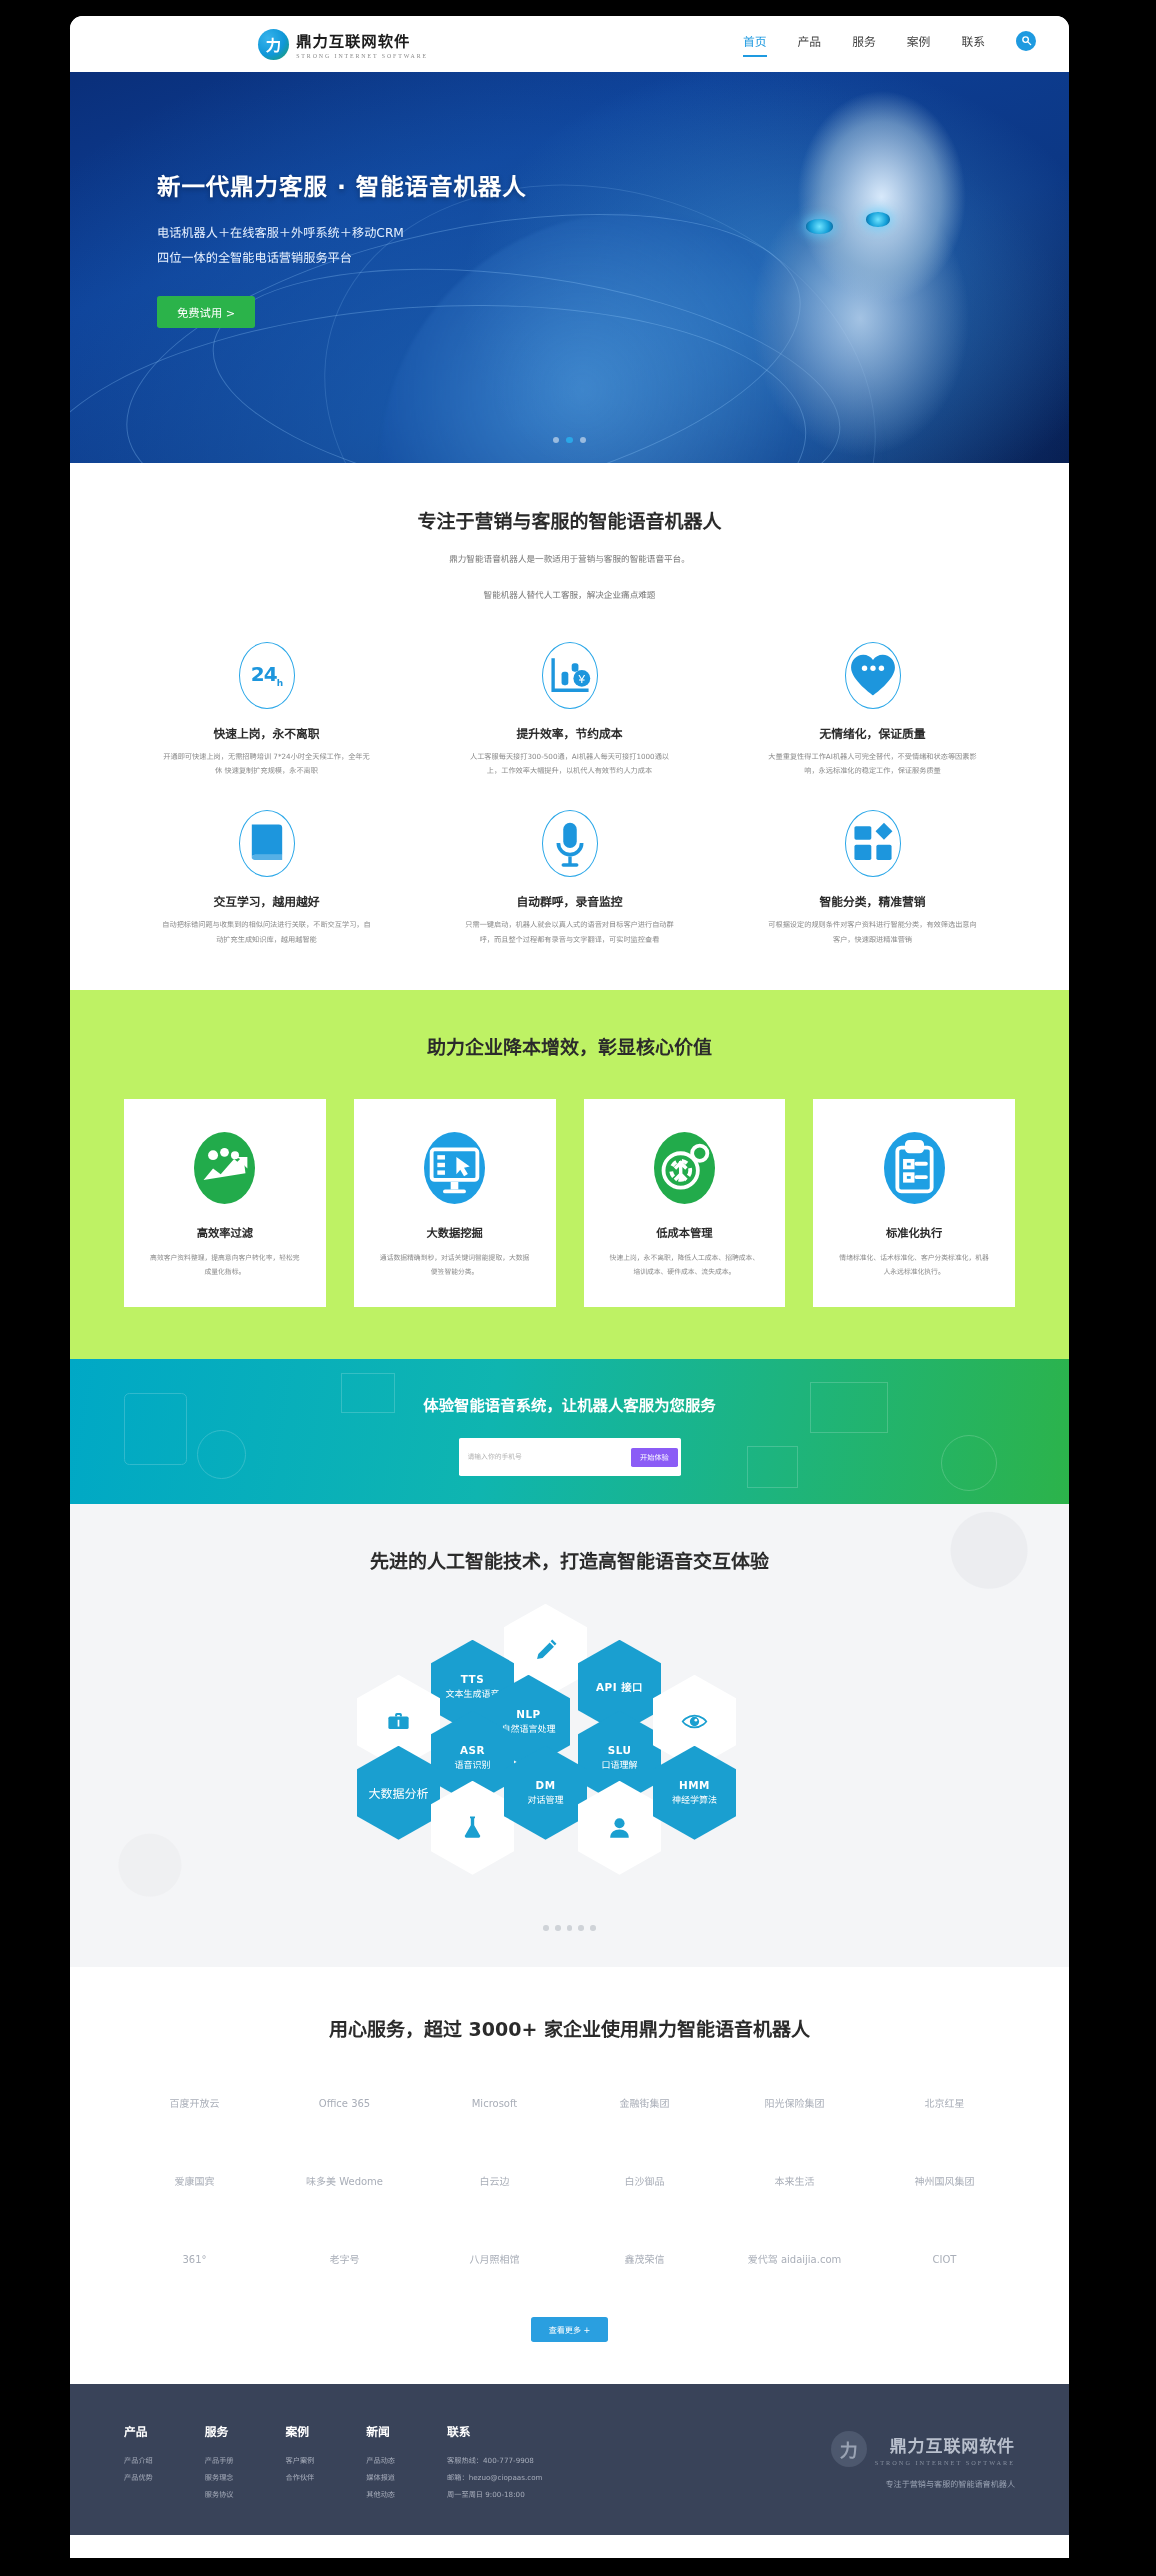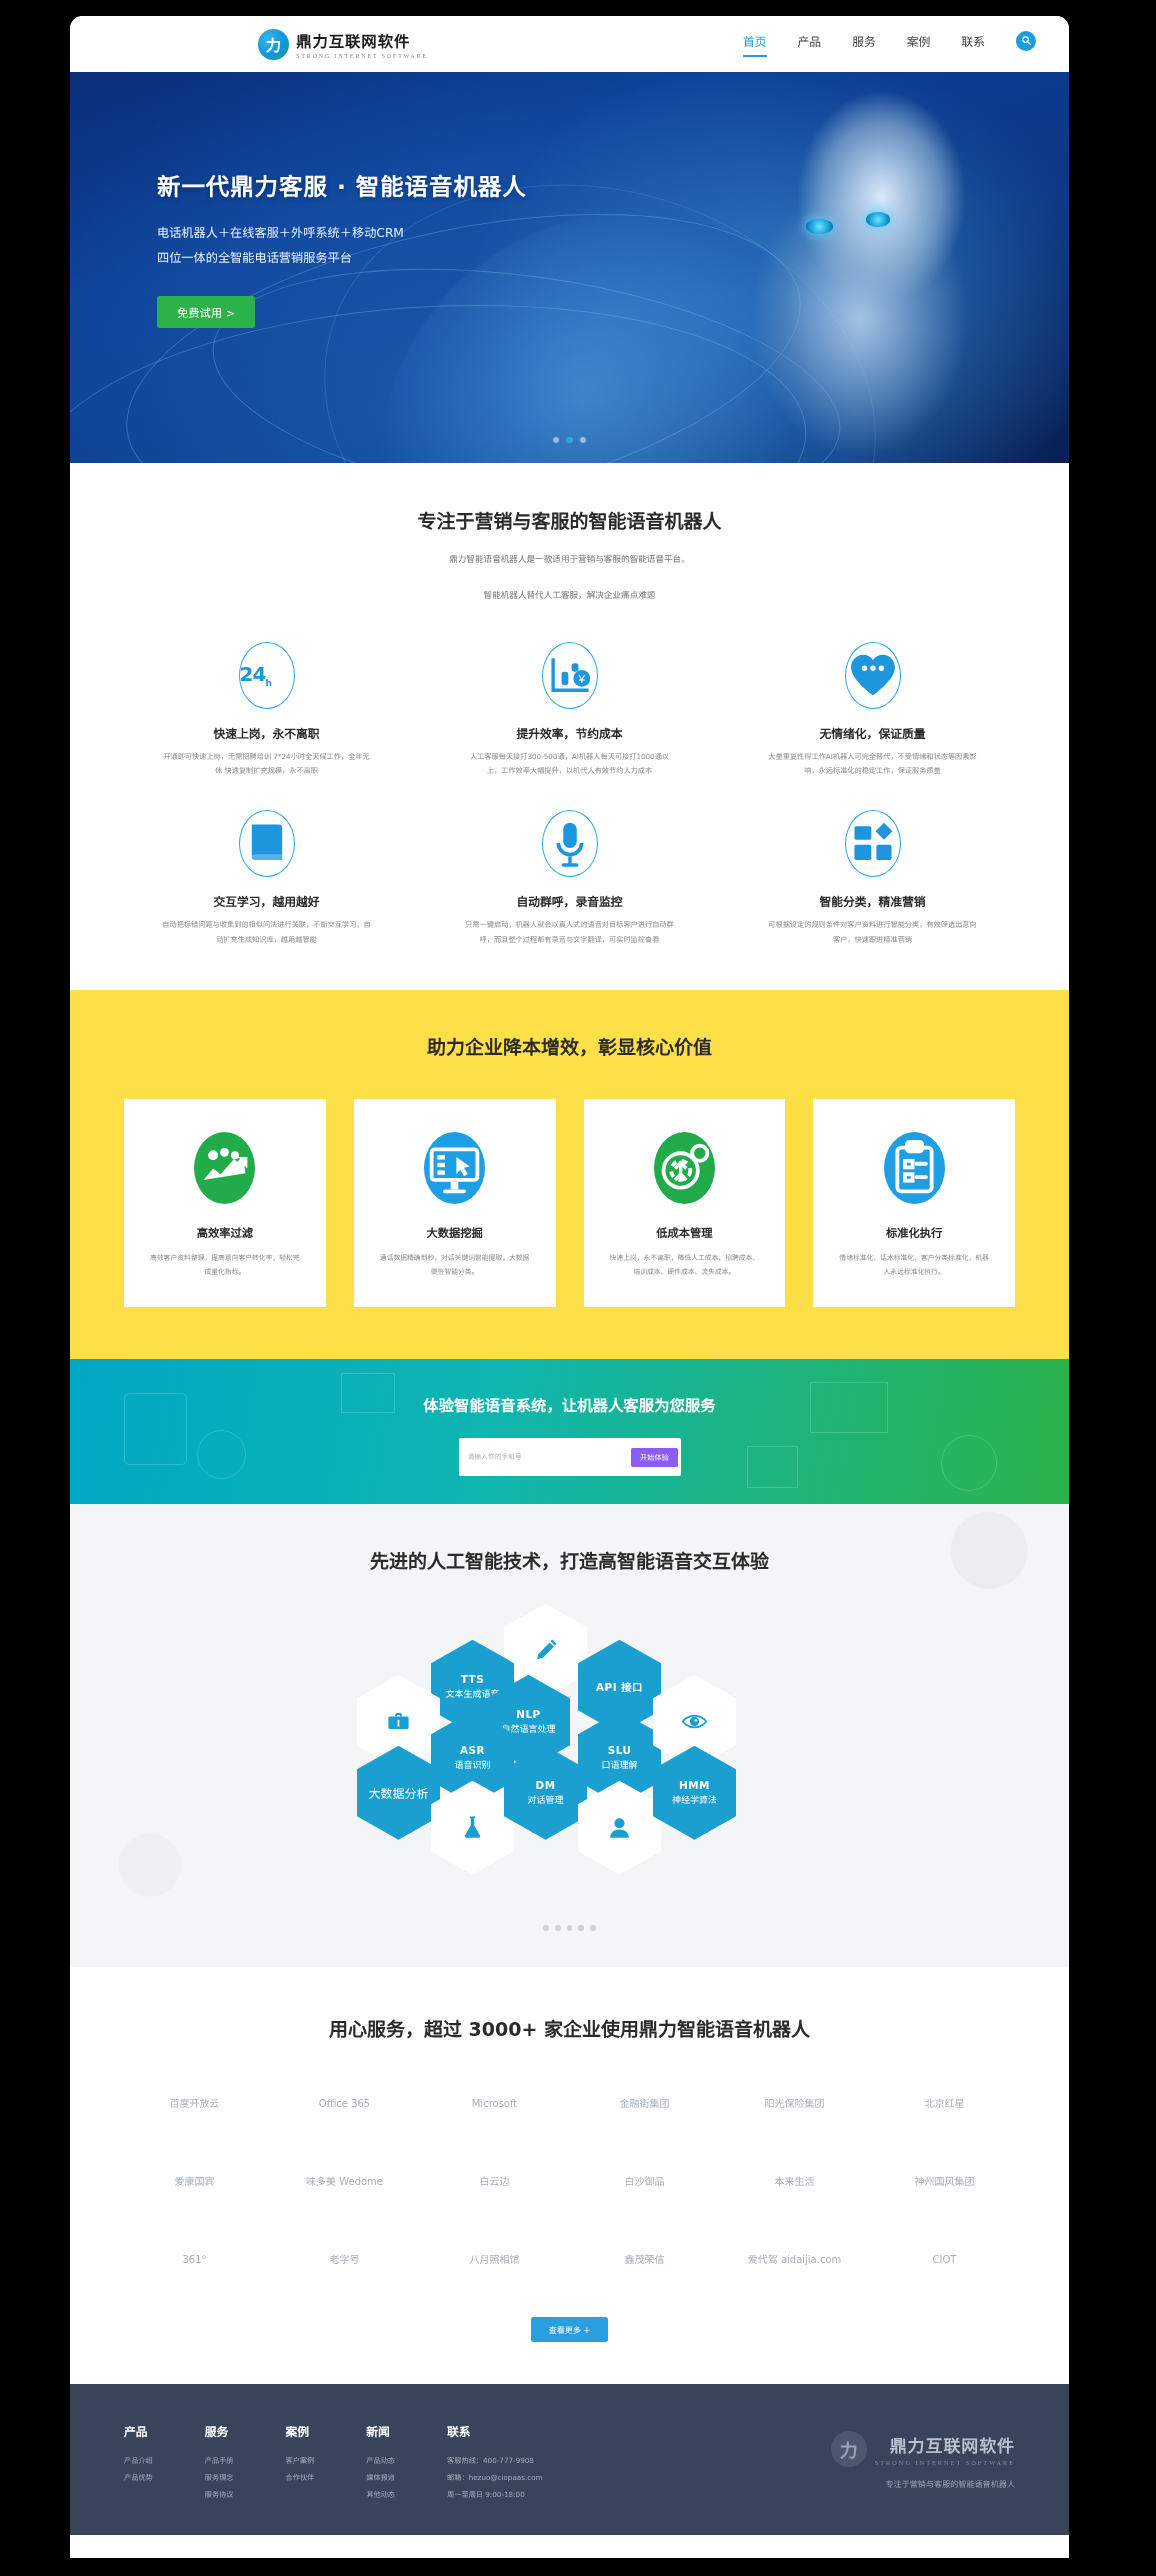--- a/index.html
+++ b/index.html
@@ -80,31 +80,31 @@
      font-family:"DejaVu Sans","Liberation Sans",sans-serif; }
   .sec-lead { text-align:center; font-size:8.6px; color:#777; margin-top:16.3px; line-height:2.1;
      font-family:"DejaVu Sans","Liberation Sans",sans-serif;}
   .sec-lead.block2 { margin-top:20px; }
   .sec-lead.block3 { margin-top:18px; }
 
   
   .feat-grid { display:grid; grid-template-columns:repeat(3,1fr); gap:31px 18px; margin-top:38px; }
   .feat { text-align:center; }
   .feat-ico { width:56px; height:67px; border:1.8px solid #2aa7e8; border-radius:50%;
-     margin:0 auto; display:flex; align-items:center; color:#1d96dd; }
+     margin:0 auto; display:flex; align-items:center; justify-content:center; color:#1d96dd; }
   .feat-ico .num { font-size:20px; font-weight:bold; font-family:"DejaVu Sans",sans-serif;
      letter-spacing:-0.9px; }
   .feat-ico .num sub{ font-size:9px; }
   .feat-t { font-size:11.8px; font-weight:bold; color:#2b2b2b; margin-top:15.4px;
      font-family:"DejaVu Sans","Liberation Sans",sans-serif;}
   .feat-d { font-size:7.2px; color:#8a8a8a; margin-top:9px; line-height:2.0; padding:0 38px;
      font-family:"DejaVu Sans","Liberation Sans",sans-serif;}
 
   
-  .value-wrap { background:#fde047; padding:42px 54px 52px; }
+  .value-wrap { background:#bef264; padding:42px 54px 52px; }
   .cards { display:grid; grid-template-columns:repeat(4,1fr); gap:28px; margin-top:40px; }
   .card { background:#fff; padding:33px 16.3px 27px; text-align:center; min-height:195px; }
   .card-ico { width:61px; height:72px; border-radius:50%; margin:0 auto;
      display:flex; align-items:center; justify-content:center; color:#fff; }
   .card-ico.g { background:#22ab4b; }
   .card-ico.b { background:#1e9fe3; }
   .card-t { font-size:11.3px; font-weight:bold; color:#2b2b2b; margin-top:20px;
      font-family:"DejaVu Sans","Liberation Sans",sans-serif;}
   .card-d { font-size:6.8px; color:#8a8a8a; margin-top:11px; line-height:2.1; padding:0 7.2px;
      font-family:"DejaVu Sans","Liberation Sans",sans-serif;}

